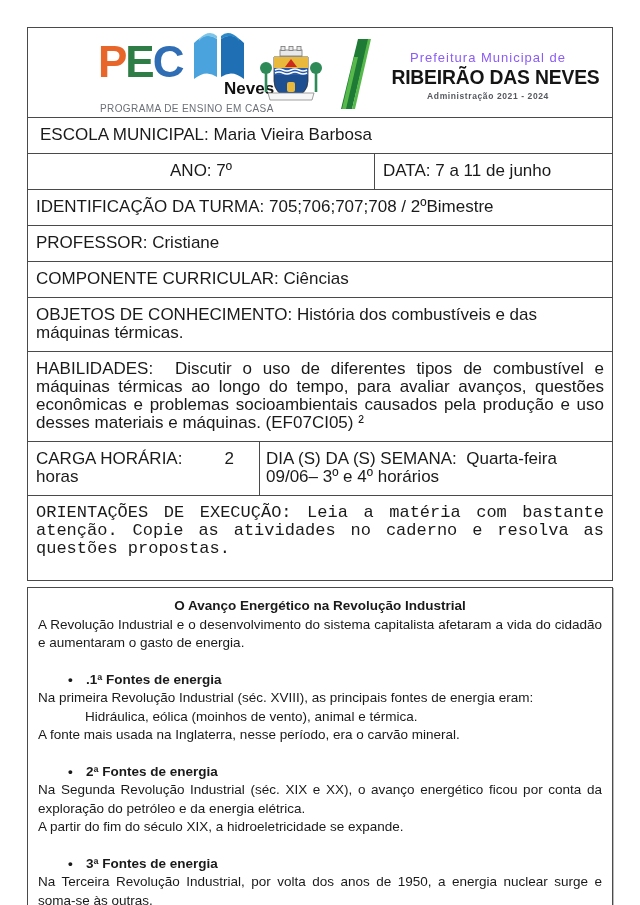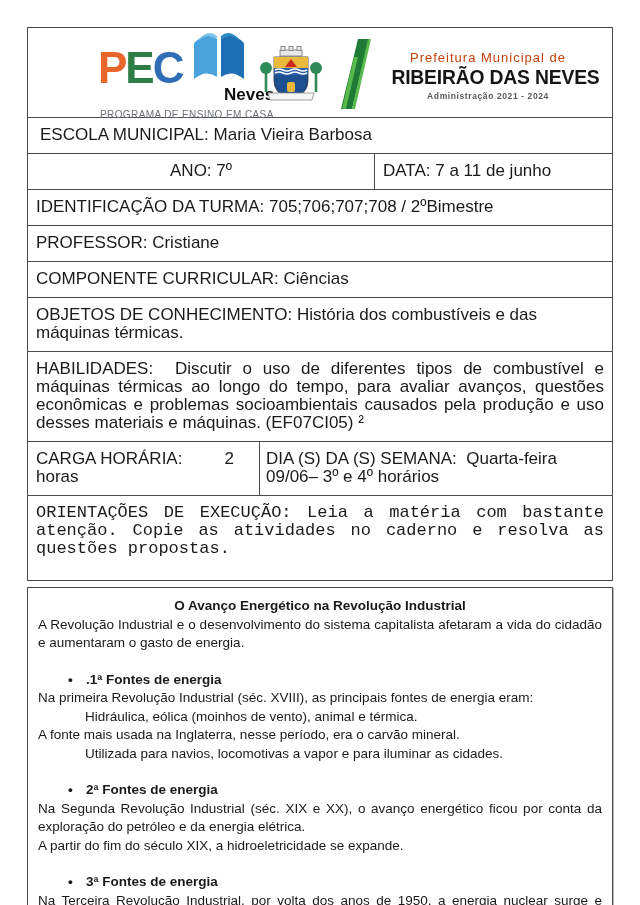--- a/index.html
+++ b/index.html
@@ -9,32 +9,32 @@
     position:relative; width:640px; height:905px; background:#fff;
     overflow:hidden;
   }
   .sheet { position:absolute; left:27px; top:27px; width:586px; }
 
   
   .header-box {
     position:relative; height:90px;
     border:1px solid #4a4a4a; border-bottom:none; background:#fff;
   }
-  .pec-block { position:absolute; left:70px; top:14px; width:180px;margin-top:6px; }
+  .pec-block { position:absolute; left:70px; top:14px; width:180px; }
   .pec-letters { font-weight:800; font-size:44px; line-height:40px; letter-spacing:-2px; }
   .pec-p { color:var(--pec-orange,#e8662a); }
   .pec-e { color:var(--pec-green,#2e7d46); }
   .pec-c { color:var(--pec-blue,#2f6db5); }
   .pec-neves { position:absolute; left:126px; top:37px; font-weight:800; font-size:17px; color:#111; }
   .pec-sub { position:absolute; left:2px; top:61px; font-size:10px; color:#6b6f76; letter-spacing:.4px; white-space:nowrap; }
   .book-icon { position:absolute; left:158px; top:-1px; }
   .crest-icon { position:absolute; left:228px; top:18px; }
   .slash-icon { position:absolute; left:310px; top:11px; }
   .pref-block { position:absolute; left:355px; top:22px; width:210px; text-align:center; }
-  .pref-line1 { font-size:13px; color:#c2410c; letter-spacing:1px; }
+  .pref-line1 { font-size:13px; color:#8b5cf6; letter-spacing:1px; }
   .pref-line2 { font-size:21px; font-weight:800; color:#151515; letter-spacing:-.2px; transform:scaleX(.92); transform-origin:center; white-space:nowrap; }
   .pref-line3 { font-size:8.5px; color:#55585e; letter-spacing:.6px; margin-top:2px;font-weight:bold; }
 
   
   .info-table { border:1px solid #4a4a4a; background:#fff; }
   .trow { border-bottom:1px solid #4a4a4a; display:flex; }
   .trow:last-child { border-bottom:none;font-family:Liberation Mono, monospace; }
   .tcell { padding:8px 8px 9px 8px; font-size:17px; line-height:18px; flex:1; }
   .tcell.justify { text-align:justify; }
   .cell-split { border-left:1px solid #4a4a4a; }
@@ -156,21 +156,20 @@
     </div>
 
     <div class="article-box">
       <div class="a-title">O Avanço Energético na Revolução Industrial</div>
       <div class="a-par">A Revolução Industrial e o desenvolvimento do sistema capitalista afetaram a vida do cidadão e aumentaram o gasto de energia.</div>
 
       <div class="bullet-line"><span class="bullet">•</span><span>.1ª Fontes de energia</span></div>
       <div class="a-line">Na primeira Revolução Industrial (séc. XVIII), as principais fontes de energia eram:</div>
       <div class="a-line indent">Hidráulica, eólica (moinhos de vento), animal e térmica.</div>
       <div class="a-line">A fonte mais usada na Inglaterra, nesse período, era o carvão mineral.</div>
-      <div class="a-line indent">Utilizada para navios, locomotivas a vapor e para iluminar as cidades.</div>
 
       <div class="bullet-line"><span class="bullet">•</span><span>2ª Fontes de energia</span></div>
       <div class="a-par">Na Segunda Revolução Industrial (séc. XIX e XX), o avanço energético ficou por conta da exploração do petróleo e da energia elétrica.</div>
       <div class="a-line">A partir do fim do século XIX, a hidroeletricidade se expande.</div>
 
       <div class="bullet-line"><span class="bullet">•</span><span>3ª Fontes de energia</span></div>
       <div class="a-par">Na Terceira Revolução Industrial, por volta dos anos de 1950, a energia nuclear surge e soma-se às outras.</div>
       <div class="a-line indent">O principal combustível fóssil é o petróleo.</div>
 
     </div>

